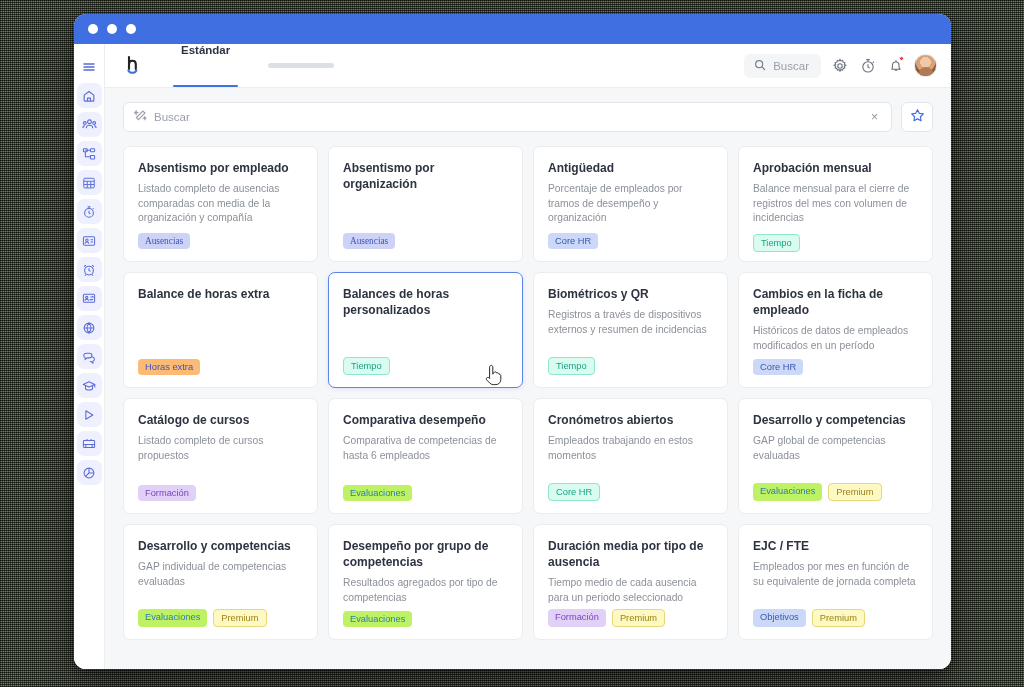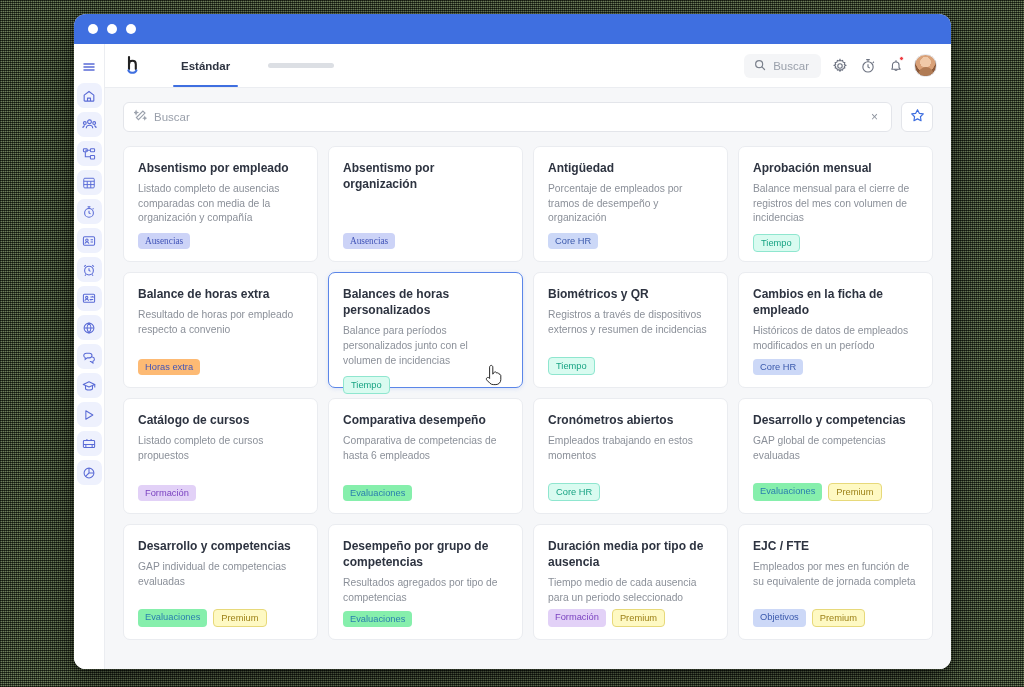--- a/index.html
+++ b/index.html
@@ -84,21 +84,21 @@
     align-items: center;
     padding: 0 14px 0 16px;
     flex: 0 0 auto;
   }
 
   #logo { width: 26px; display: flex; align-items: center; justify-content: center; }
 
   #tabs { display: flex; align-items: flex-end; height: 100%; margin-left: 18px; gap: 0; }
   .tab {
     height: 100%;
-    display: flex; align-items: center;
+    display: flex; 
     padding: 0 16px;
     font-size: 11.5px;
     font-weight: bold;
     color: #2d3340;
     position: relative;
   }
   .tab.active::after {
     content: "";
     position: absolute;
     left: 8px; right: 8px; bottom: 0;
@@ -214,21 +214,21 @@
     border-radius: 4px;
     line-height: 1.1;
     white-space: nowrap;
   }
   .tag-ausencias   { background: #ccd3f7; color: #4154b8; font-family: Liberation Serif, serif; }
   .tag-corehr      { background: #ccd8f7; color: #3a59ac; }
   .tag-tiempo      { background: #d9fbf0; color: #18a383; border: 1px solid #8fe6cf; margin-top: 8px; }
   .tag-corehr-teal { background: #d9fbf0; color: #18a383; border: 1px solid #8fe6cf; }
   .tag-horasextra  { background: #fdba74; color: #4154b8; }
   .tag-formacion   { background: #e2d1f7; color: #7a42c0; }
-  .tag-evaluaciones{ background: #86efac; color: #2a7fae; }
+  .tag-evaluaciones{ background: #bef264; color: #2a7fae; }
   .tag-premium     { background: #fef9c3; color: #9d8218; border: 1px solid #e7d97a; }
   .tag-objetivos   { background: #ccd8f7; color: #3a59ac; }
 
   #cursor { position: absolute; left: 410px; top: 350px; width: 20px; height: 24px; pointer-events: none; }
 </style>
 </head>
 <body>
 
 <div id="backdrop"></div>
 
@@ -489,28 +489,26 @@
             </div>
             <div class="card">
               <div class="card-title">Aprobación mensual</div>
               <div class="card-desc">Balance mensual para el cierre de registros del mes con volumen de incidencias</div>
               <div class="card-tags">
                 <span class="tag tag-tiempo">Tiempo</span>
               </div>
             </div>
             <div class="card">
               <div class="card-title">Balance de horas extra</div>
-              <div class="card-desc">Resultado de horas por empleado respecto a convenio</div>
               <div class="card-tags">
                 <span class="tag tag-horasextra">Horas extra</span>
               </div>
             </div>
             <div class="card hovered">
               <div class="card-title">Balances de horas personalizados</div>
-              <div class="card-desc">Balance para períodos personalizados junto con el volumen de incidencias</div>
               <div class="card-tags">
                 <span class="tag tag-tiempo">Tiempo</span>
               </div>
             </div>
             <div class="card">
               <div class="card-title">Biométricos y QR</div>
               <div class="card-desc">Registros a través de dispositivos externos y resumen de incidencias</div>
               <div class="card-tags">
                 <span class="tag tag-tiempo">Tiempo</span>
               </div>

